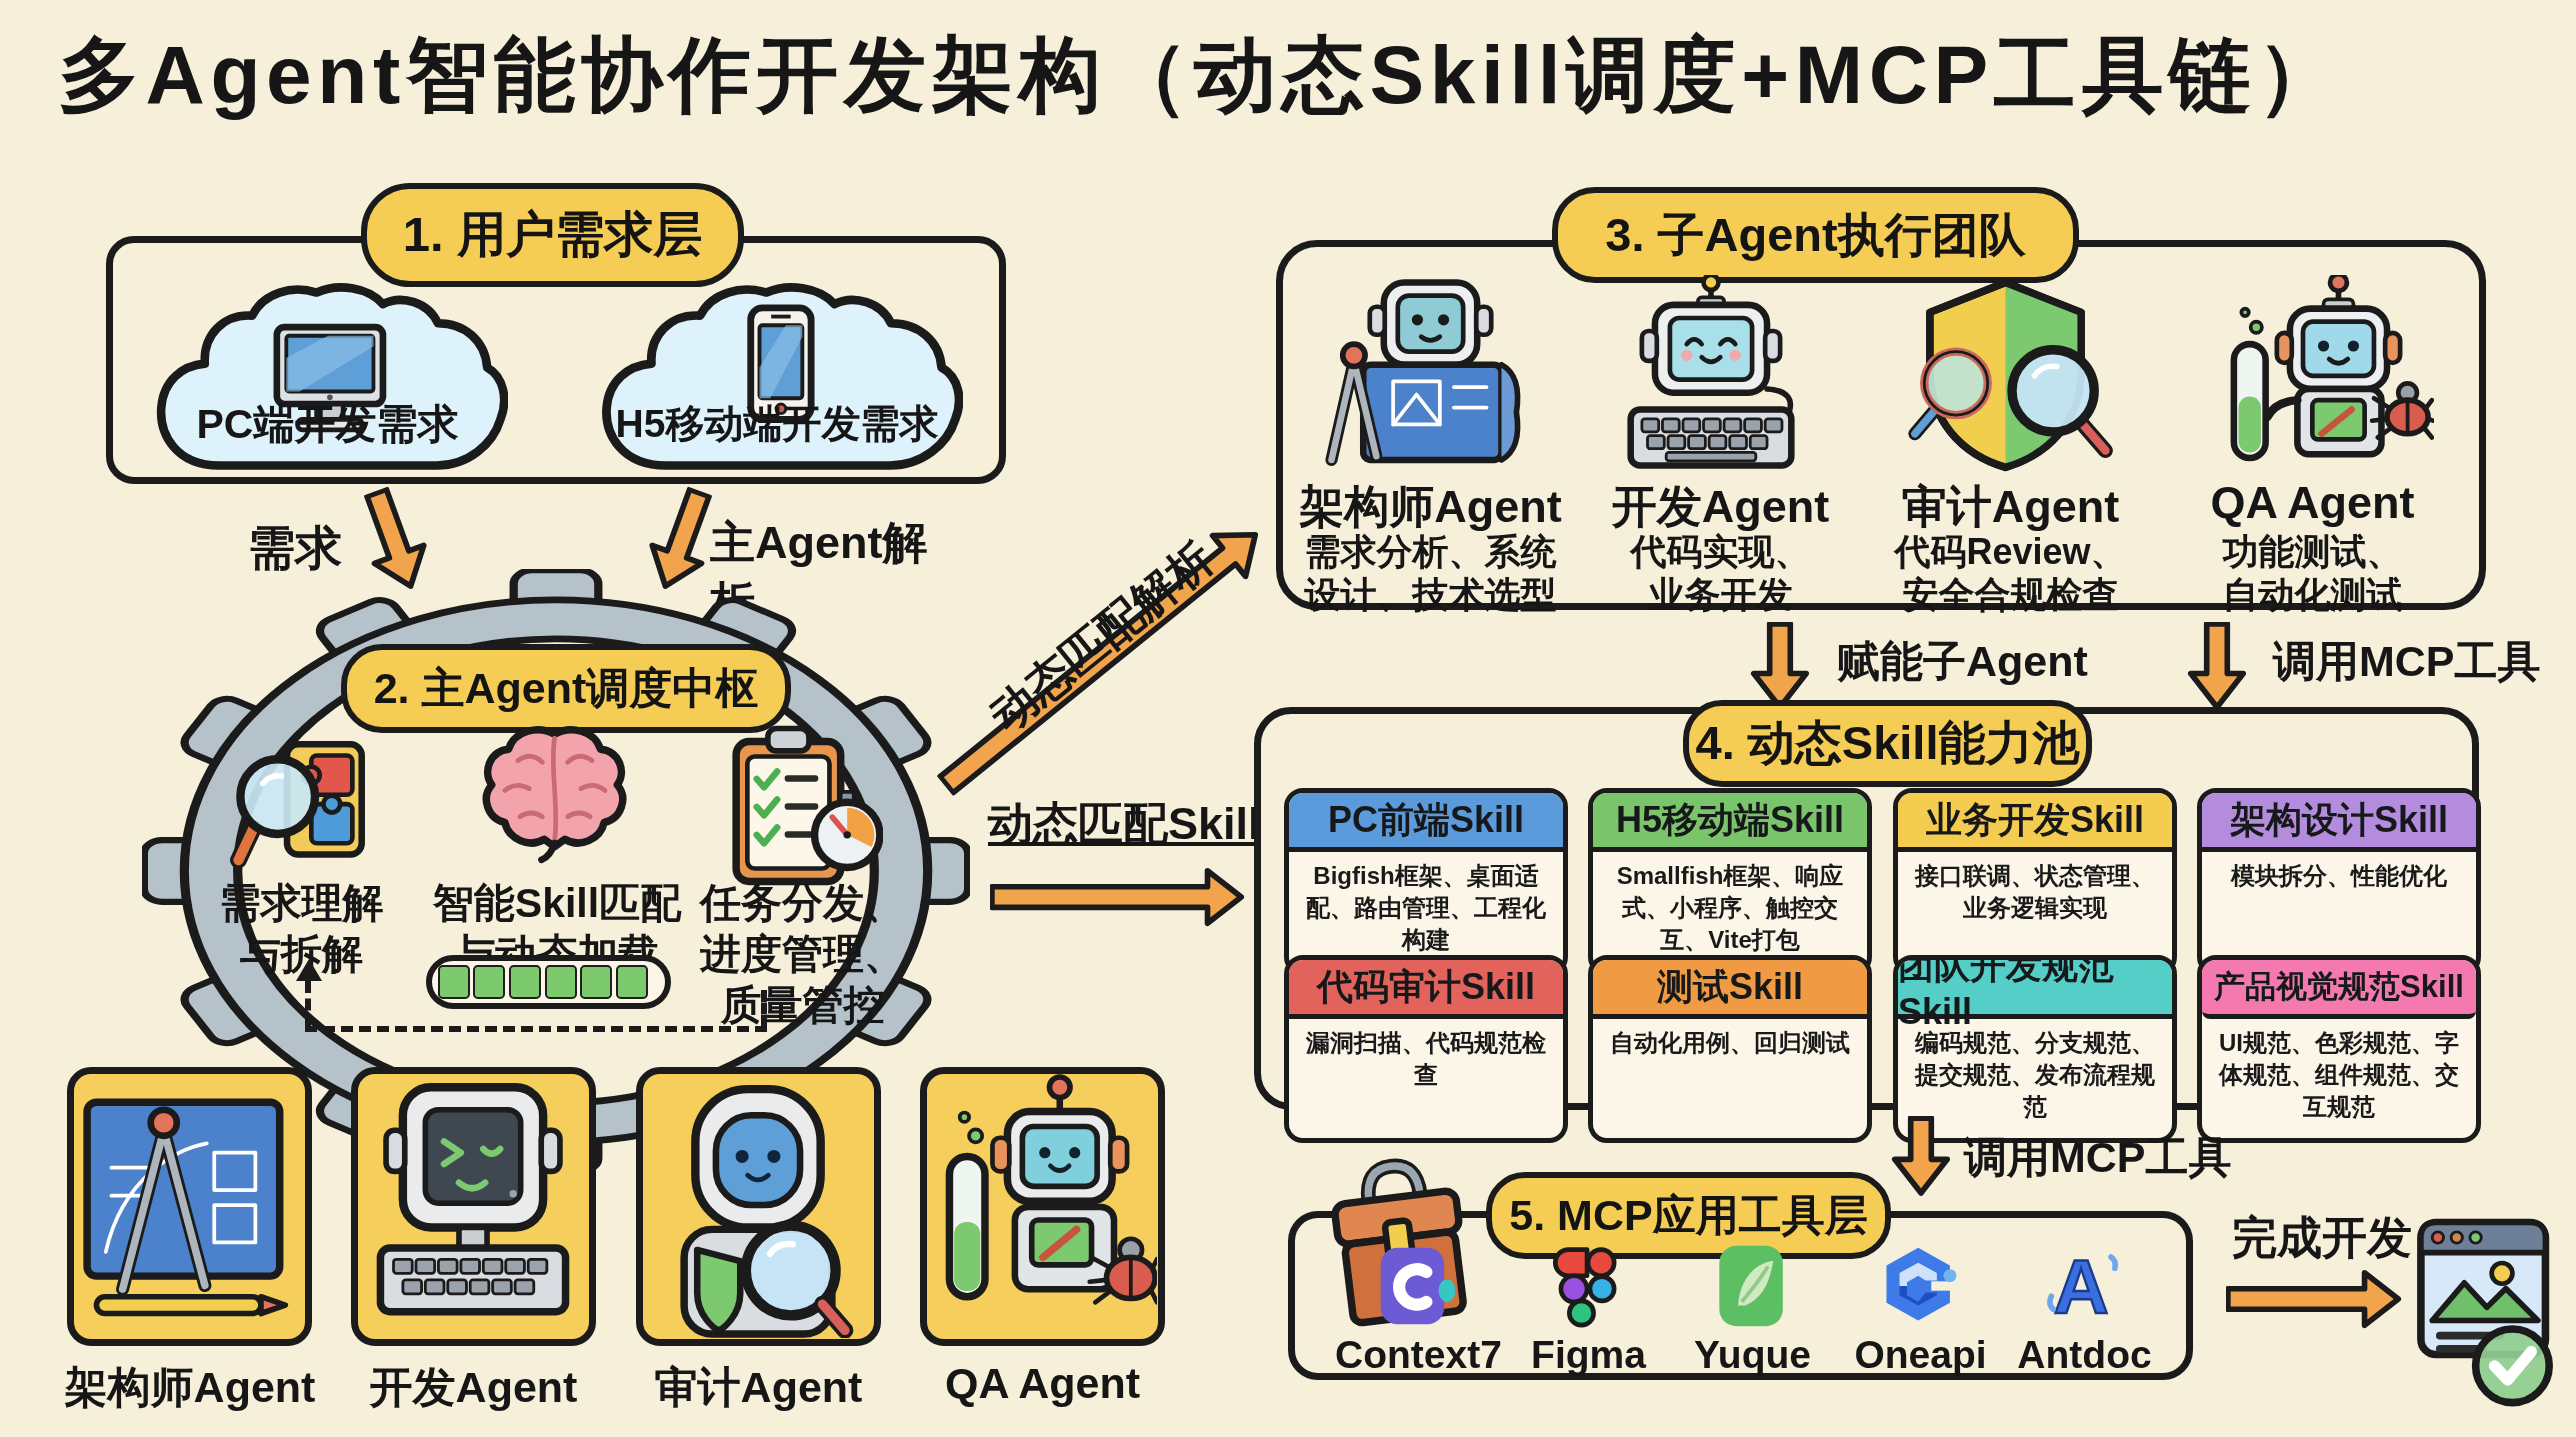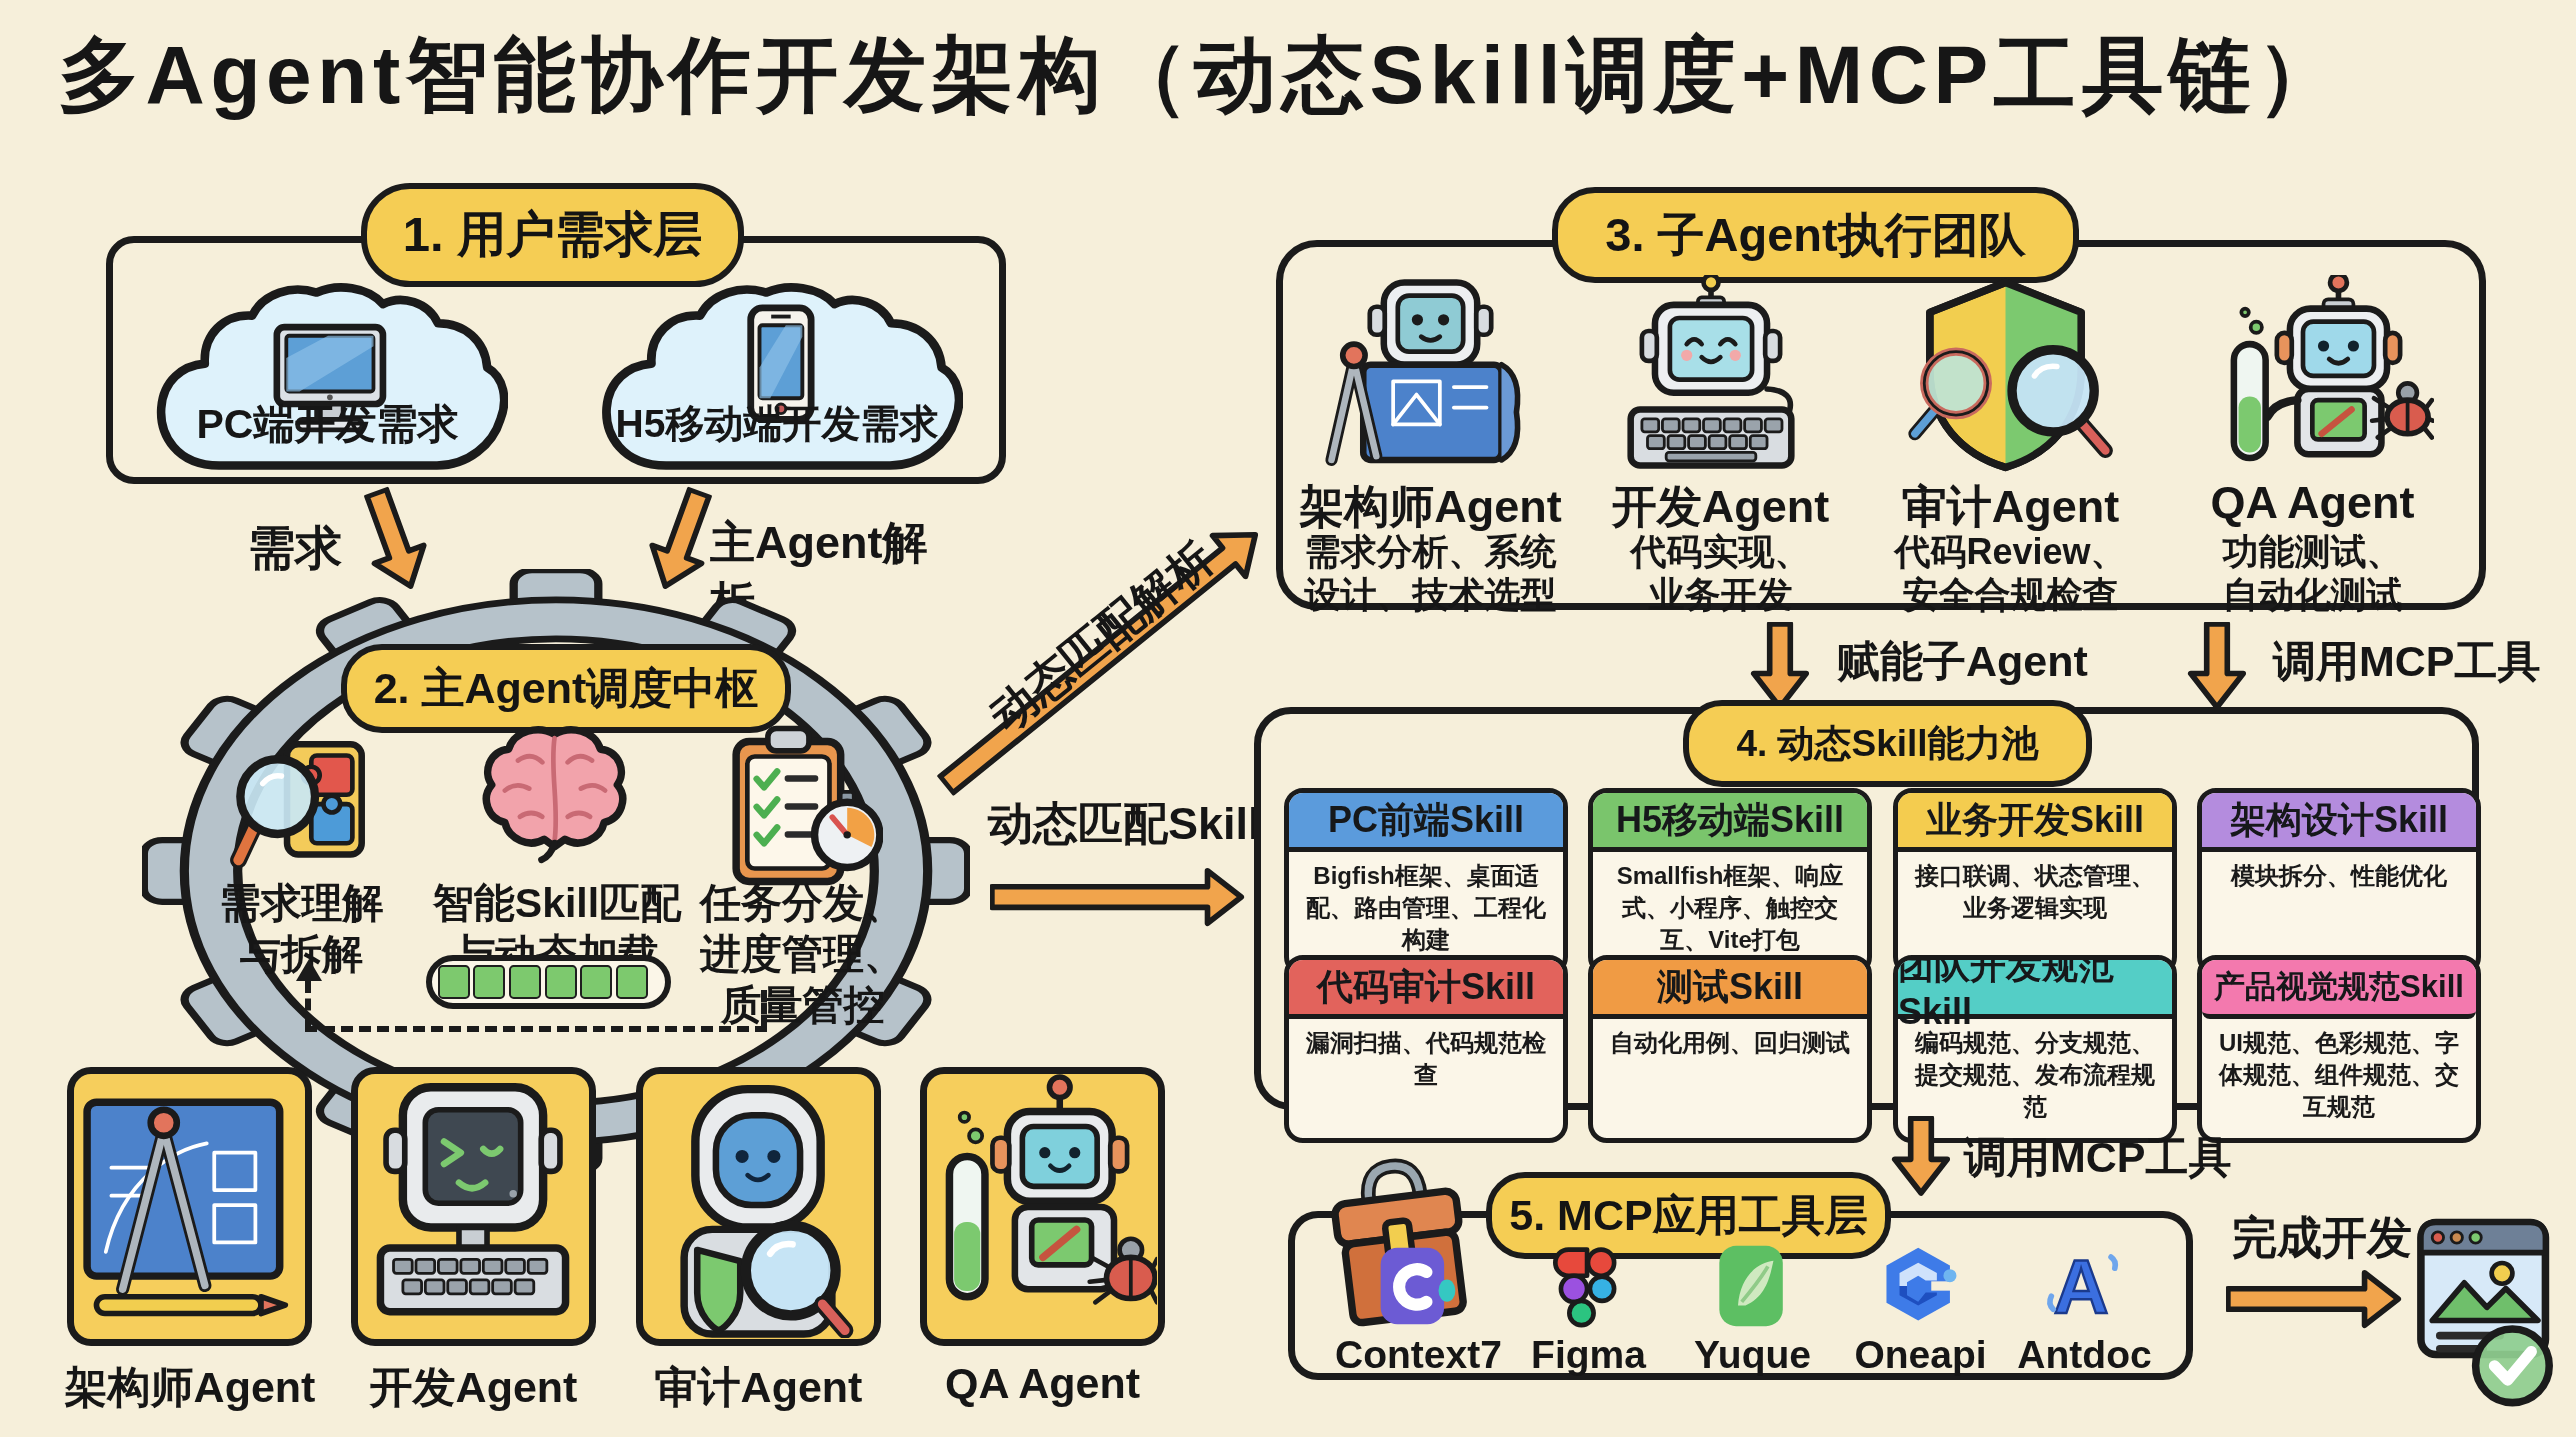--- a/index.html
+++ b/index.html
@@ -270,21 +270,21 @@
   <div class="lbl center" style="left:920px;top:1359px;width:245px;font-size:43px;">QA Agent</div>
 
   <svg class="abs" style="left:945px;top:756px;transform:rotate(-39deg);transform-origin:0 50%;" width="403" height="60" viewBox="0 0 430 64">
     <polygon points="2,21 390,21 390,4 426,32 390,60 390,43 2,43" fill="#F1A44C" stroke="#1b1b1b" stroke-width="6" stroke-linejoin="round"></polygon>
   </svg>
   <div class="lbl center" style="left:957px;top:607px;width:290px;font-size:45px;transform:rotate(-39deg);">动态匹配解析</div>
 
   <svg class="abs" style="left:990px;top:867px;" width="255" height="60" viewBox="0 0 272 64">
     <polygon points="2,21 232,21 232,4 268,32 232,60 232,43 2,43" fill="#F1A44C" stroke="#1b1b1b" stroke-width="6" stroke-linejoin="round"></polygon>
   </svg>
-  <div class="lbl" style="left:988px;top:794px;width:281px;font-size:45px;">动态匹配Skill</div>
+  <div class="lbl" style="left:988px;top:794px;width:281px;font-size:45px;text-decoration:underline;">动态匹配Skill</div>
 
   <div class="panel" style="left:1276px;top:240px;width:1196px;height:356px;border-radius:41px;"></div>
   <div class="badge" style="left:1552px;top:187px;width:515px;height:84px;font-size:47px;border-radius:43px;">3. 子Agent执行团队</div>
 
   <svg class="abs" style="left:1318px;top:275px;" width="225" height="198" viewBox="0 0 240 212">
     <g stroke="#1b1b1b" stroke-linejoin="round" stroke-linecap="round">
       <rect x="70" y="8" width="100" height="88" rx="22" fill="#EDEFF1" stroke-width="7"></rect>
       <rect x="55" y="34" width="16" height="30" rx="7" fill="#D8DCE0" stroke-width="5"></rect>
       <rect x="169" y="34" width="16" height="30" rx="7" fill="#D8DCE0" stroke-width="5"></rect>
       <rect x="85" y="22" width="70" height="60" rx="12" fill="#8FCBD4" stroke-width="5"></rect>
@@ -405,21 +405,21 @@
   <svg class="abs" style="left:1780px;top:592px;transform:rotate(90deg);transform-origin:0 50%;" width="89" height="60" viewBox="0 0 95 64">
     <polygon points="2,21 55,21 55,4 91,32 55,60 55,43 2,43" fill="#F1A44C" stroke="#1b1b1b" stroke-width="6" stroke-linejoin="round"></polygon>
   </svg>
   <div class="lbl" style="left:1837px;top:633px;width:281px;font-size:43px;">赋能子Agent</div>
   <svg class="abs" style="left:2217px;top:592px;transform:rotate(90deg);transform-origin:0 50%;" width="89" height="60" viewBox="0 0 95 64">
     <polygon points="2,21 55,21 55,4 91,32 55,60 55,43 2,43" fill="#F1A44C" stroke="#1b1b1b" stroke-width="6" stroke-linejoin="round"></polygon>
   </svg>
   <div class="lbl" style="left:2273px;top:633px;width:281px;font-size:43px;">调用MCP工具</div>
 
   <div class="panel" style="left:1254px;top:707px;width:1211px;height:389px;border-radius:37px;"></div>
-  <div class="badge" style="left:1683px;top:700px;width:397px;height:75px;font-size:37px;border-radius:39px;">4. 动态Skill能力池</div>
+  <div class="badge" style="left:1683px;top:700px;width:397px;height:75px;font-size:47px;border-radius:39px;">4. 动态Skill能力池</div>
 
   <div class="skillcard" style="left:1284px;top:788px;">
     <div class="skillhdr" style="background-color: rgb(91, 155, 220);">PC前端Skill</div>
     <div class="skillbody">Bigfish框架、桌面适配、路由管理、工程化构建</div>
   </div>
   <div class="skillcard" style="left:1588px;top:788px;">
     <div class="skillhdr" style="background-color: rgb(122, 197, 108);">H5移动端Skill</div>
     <div class="skillbody">Smallfish框架、响应式、小程序、触控交互、Vite打包</div>
   </div>
   <div class="skillcard" style="left:2197px;top:788px;">

